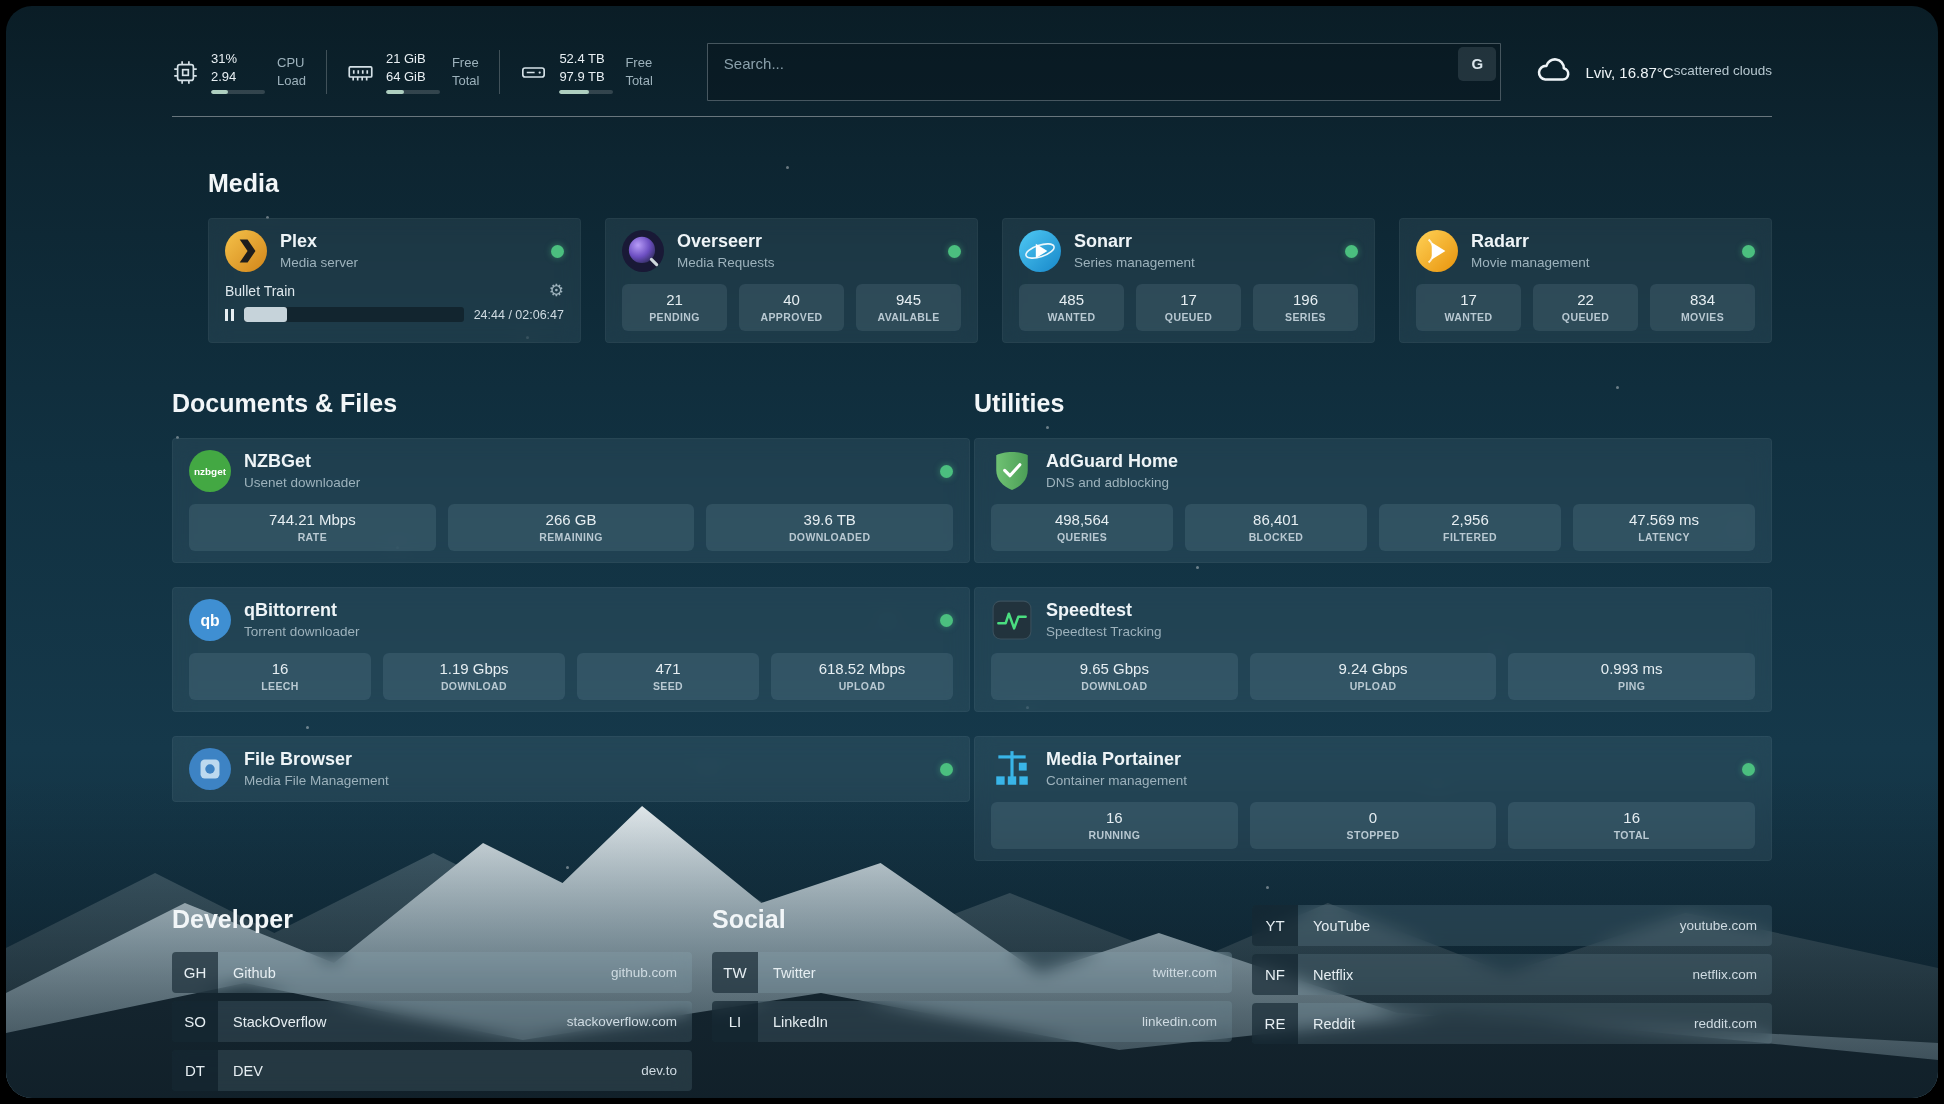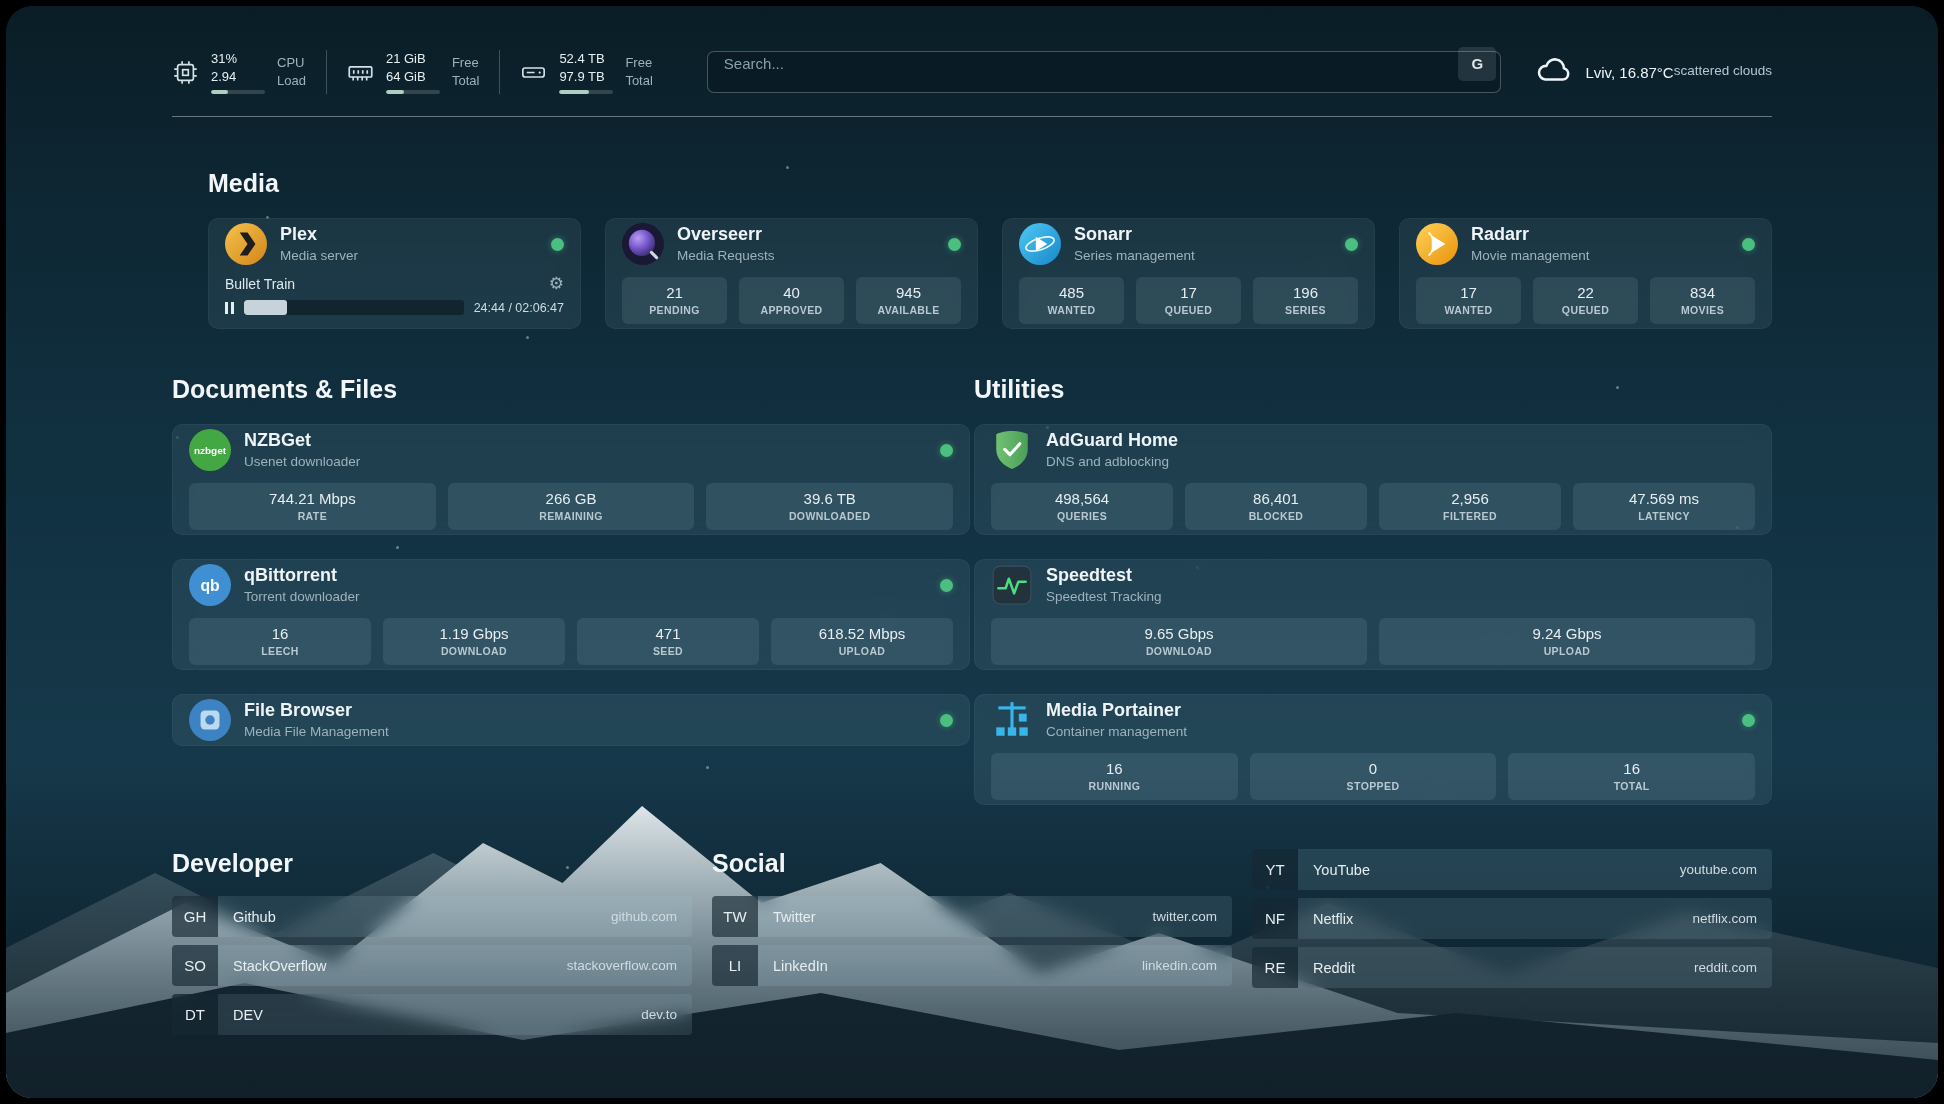--- a/index.html
+++ b/index.html
@@ -17,44 +17,44 @@
   
   header { display:flex; align-items:center; height:64px; }
   .sys-group { display:flex; align-items:center; gap:12px; padding:0 20px; }
   .sys-group + .sys-group { border-left:1px solid rgba(255,255,255,0.22); }
   .sys-group:first-child { padding-left:0; }
   .sysicon svg { display:block; }
   .sysvals { display:flex; flex-direction:column; font-size:13px; color:#e8eff3; line-height:1.35; min-width:54px; }
   .sysbar { margin-top:4px; height:4px; border-radius:3px; background:rgba(255,255,255,0.16); overflow:hidden; }
   .sysbar .fill { height:100%; border-radius:3px; background:#aecfc0; }
   .syslabels { display:flex; flex-direction:column; font-size:13px; color:#9db2bc; line-height:1.35; }
-  .search { flex:1; display:flex; align-items:center; margin:0 34px; height:42px; border:1px solid rgba(235,245,250,0.28);
-    border-radius:7px; background:rgba(8,22,30,0.5); padding:3px 4px 20px 0; }
+  .search { flex:1; display:flex; align-items:center; margin:0 34px; height:58px; border:1px solid rgba(235,245,250,0.28);
+    border-radius:1px; background:rgba(8,22,30,0.5); padding:3px 4px 20px 0; }
   .search input { flex:1; height:100%; background:transparent; border:none; outline:none; padding:0 16px;
     font-size:15px; color:#dbe6ec; font-family:"Liberation Sans",sans-serif; }
   .search input::placeholder { color:#8aa0ab; }
   .gkey { width:38px; height:34px; border:none; border-radius:5px; background:rgba(225,240,248,0.12); color:#dbe6ec;
     font-size:15px; font-weight:bold; cursor:pointer; font-family:"Liberation Sans",sans-serif; }
   .weather { display:flex; align-items:center; gap:12px; }
   .weather-texts { display:flex; flex-direction:row; line-height:1.4; }
   .weather-loc { font-size:15px; color:#eef4f7; }
   .weather-cond { font-size:13.5px; color:#b6c7cf; }
   .divider { margin-top:12px; height:1px; background:rgba(255,255,255,0.38); }
 
   
   .sec-title { font-size:25px; font-weight:700; color:#f2f6f8; }
   .sec-media { margin-top:52px;margin-left:36px; }
   .sec-media .grid { margin-top:20px; display:grid; grid-template-columns:repeat(4,1fr); gap:24px; }
   .two-col { margin-top:46px; display:grid; grid-template-columns:1fr 1fr; gap:4px; align-items:start; }
   .col .sec-title { margin-bottom:20px; }
   .col .card + .card { margin-top:24px; }
 
   
-  .card { background:rgba(183,219,235,0.085); border:1px solid rgba(255,255,255,0.04); border-radius:10px;
-    padding:4px 16px; backdrop-filter:blur(10px); cursor:pointer; }
+  .card { background:rgba(183,219,235,0.085); border:1px solid rgba(255,255,255,0.04); border-radius:4px;
+    padding:11px 16px; backdrop-filter:blur(10px); cursor:pointer; }
   .card-head { display:flex; align-items:center; gap:13px; }
   .appicon { width:42px; height:42px; flex:0 0 42px; }
   .appicon svg { width:42px; height:42px; display:block; }
   .card-titles { line-height:1.25; }
   .card-title { font-size:18px; font-weight:600; color:#eef4f7; }
   .card-sub { font-size:13.5px; color:#9db2bc; margin-top:2px; }
   .dot { margin-left:auto; width:13px; height:13px; border-radius:50%; background:#4bbf7f; box-shadow:0 0 6px rgba(75,191,127,0.5); }
   .stats { display:flex; gap:12px; margin-top:12px; }
   .stat { flex:1; background:rgba(195,226,242,0.10); border-radius:6px; padding:7px 4px 8px; text-align:center; }
   .stat-v { font-size:15px; color:#e6eef2; }
@@ -491,20 +491,24 @@
           </div>
           <div class="stats">
             <div class="stat">
                 <div class="stat-v">9.65 Gbps</div>
                 <div class="stat-l">DOWNLOAD</div>
               </div>
             <div class="stat">
                 <div class="stat-v">9.24 Gbps</div>
                 <div class="stat-l">UPLOAD</div>
               </div>
+            <div class="stat">
+                <div class="stat-v">0.993 ms</div>
+                <div class="stat-l">PING</div>
+              </div>
           </div>
         </div>
 
         <div class="card">
           <div class="card-head">
             <span class="appicon">
               <svg viewBox="0 0 40 40" fill="#39b5e8">
                   <rect x="18.5" y="3" width="3" height="25"></rect>
                   <rect x="7" y="7" width="26" height="3"></rect>
                   <rect x="5" y="27" width="8" height="8"></rect>

